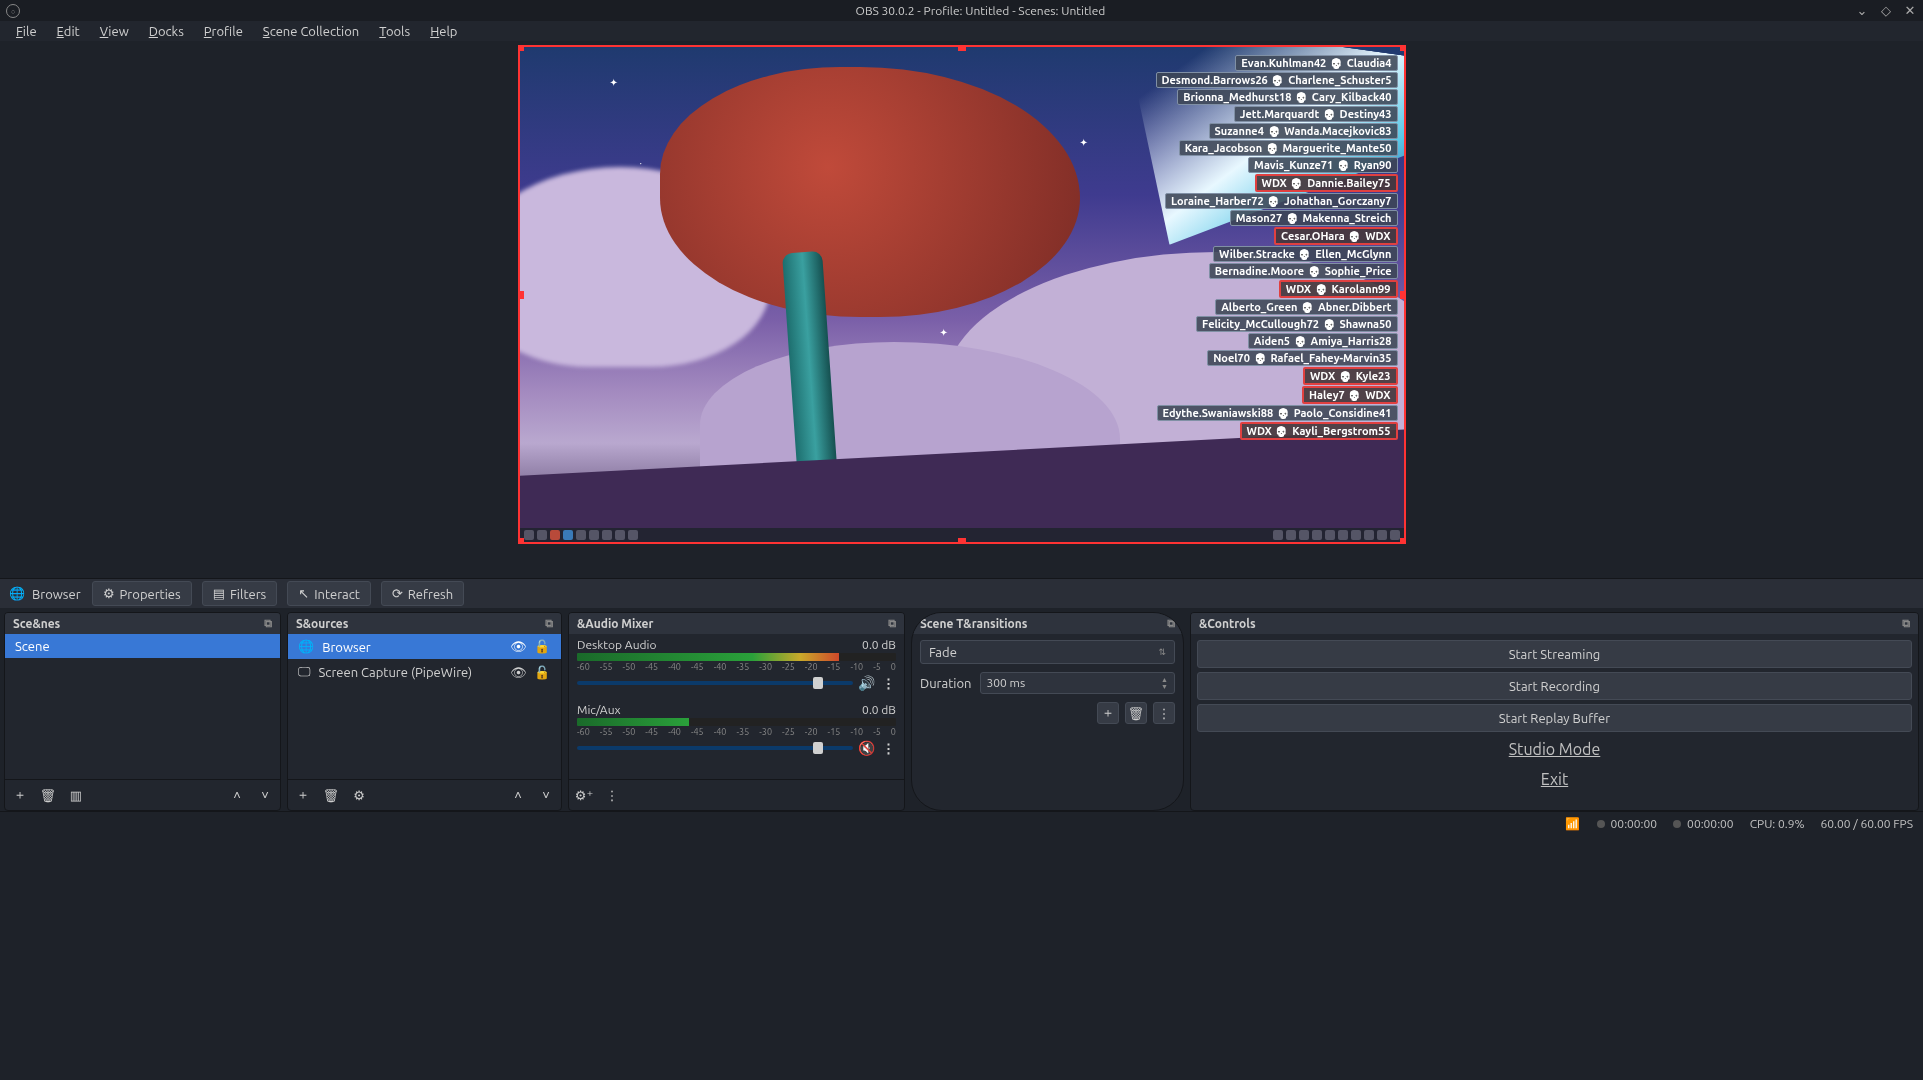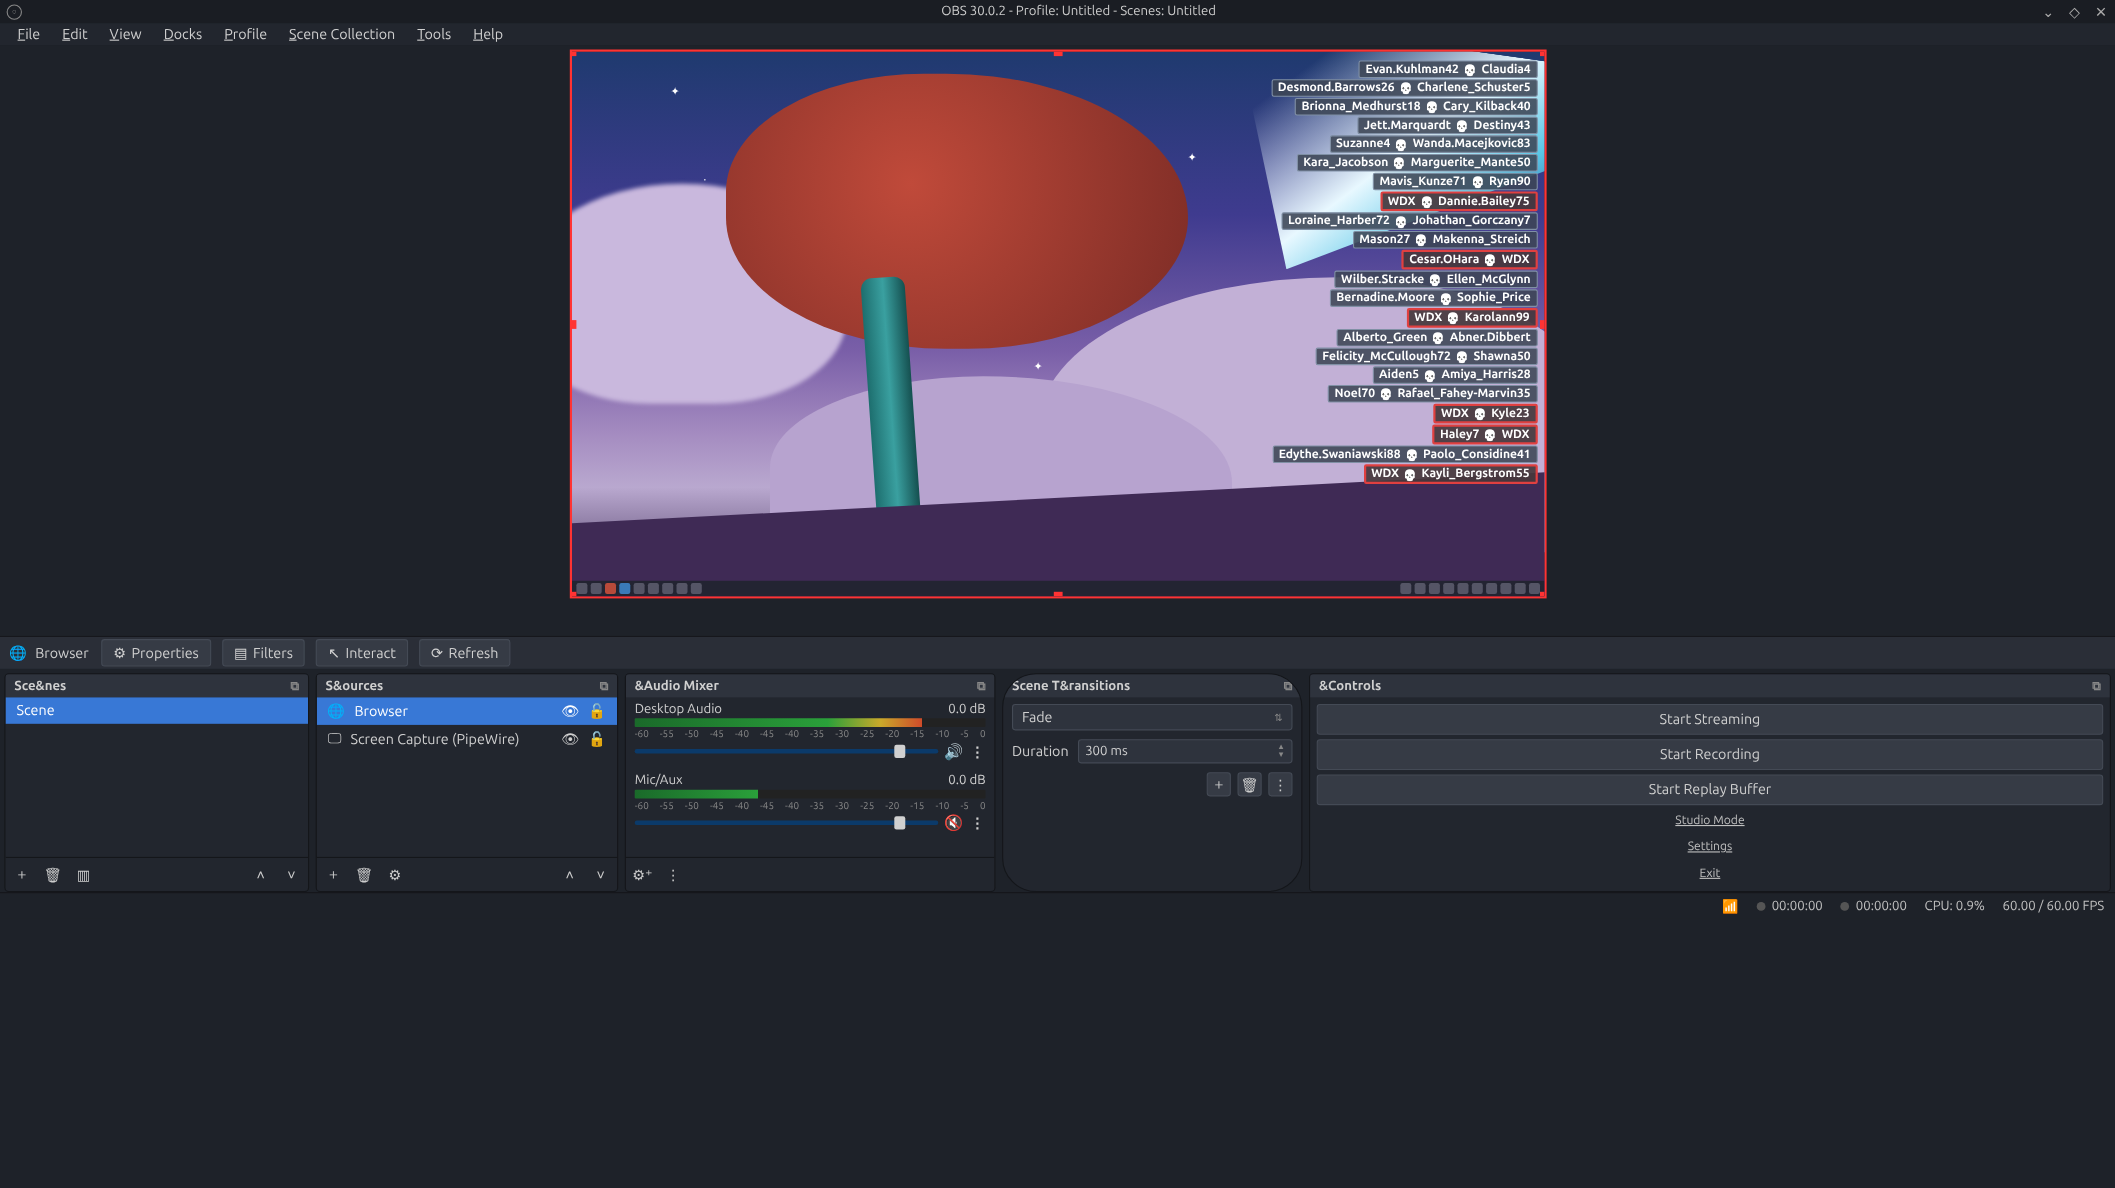--- a/index.html
+++ b/index.html
@@ -85,21 +85,21 @@
 .select { background:#2e333d; border:1px solid #444a55; padding:4px 8px; border-radius:3px; display:flex; justify-content:space-between; align-items:center; cursor:pointer;}
 .dur-row{display:flex; align-items:center; gap:8px;}
 .spinner{flex:1; background:#2e333d; border:1px solid #444a55; padding:3px 6px; border-radius:3px; display:flex; align-items:flex-start;}
 .spinner input{background:none;border:none;color:#d0d0d0;flex:1;font-size:12px;outline:none;}
 .spin-arrows{display:flex;flex-direction:column;font-size:7px;color:#888;line-height:7px;}
 .trans-btns { display:flex; gap:6px; justify-content:flex-end;}
 
 
 .ctrl-body { padding:6px; display:flex; flex-direction:column; gap:4px;}
 .ctrl-btn { background:#363b45; border:1px solid #444a55; padding:6px; text-align:center; border-radius:3px; cursor:pointer;}
-.ctrl-link { text-align:center; padding:4px; cursor:pointer; text-decoration:underline; font-size:11px; color:#c0c0c0;}
+.ctrl-link { text-align:center; padding:4px; cursor:pointer; text-decoration:underline; font-size:16px; color:#c0c0c0;}
 
 
 .status-bar { height: 24px; background:#1e2229; border-top:1px solid #14161a; display:flex; align-items:center; justify-content:flex-end; padding:0 10px; gap:16px; font-size:12px; color:#c0c0c0;}
 .status-item{display:flex;align-items:center;gap:6px;}
 .led{width:8px;height:8px;border-radius:50%;background:#555;}
 </style>
 </head>
 <body>
 
 <div class="title-bar">
@@ -464,21 +464,20 @@
   <div class="dock controls-dock">
     <div class="dock-header">
         <span>&amp;Controls</span>
         <span class="dock-popout">⧉</span>
       </div>
     <div class="ctrl-body" id="ctrl-body">
         <div class="ctrl-btn">Start Streaming</div>
         <div class="ctrl-btn">Start Recording</div>
         <div class="ctrl-btn">Start Replay Buffer</div>
         <div class="ctrl-link">Studio Mode</div>
-        <div class="ctrl-link">Settings</div>
         <div class="ctrl-link">Exit</div>
       </div>
   </div>
 
 </div>
 
 <div class="status-bar">
   <div class="status-item">📶</div>
   <div class="status-item">
       <span class="led"></span>

